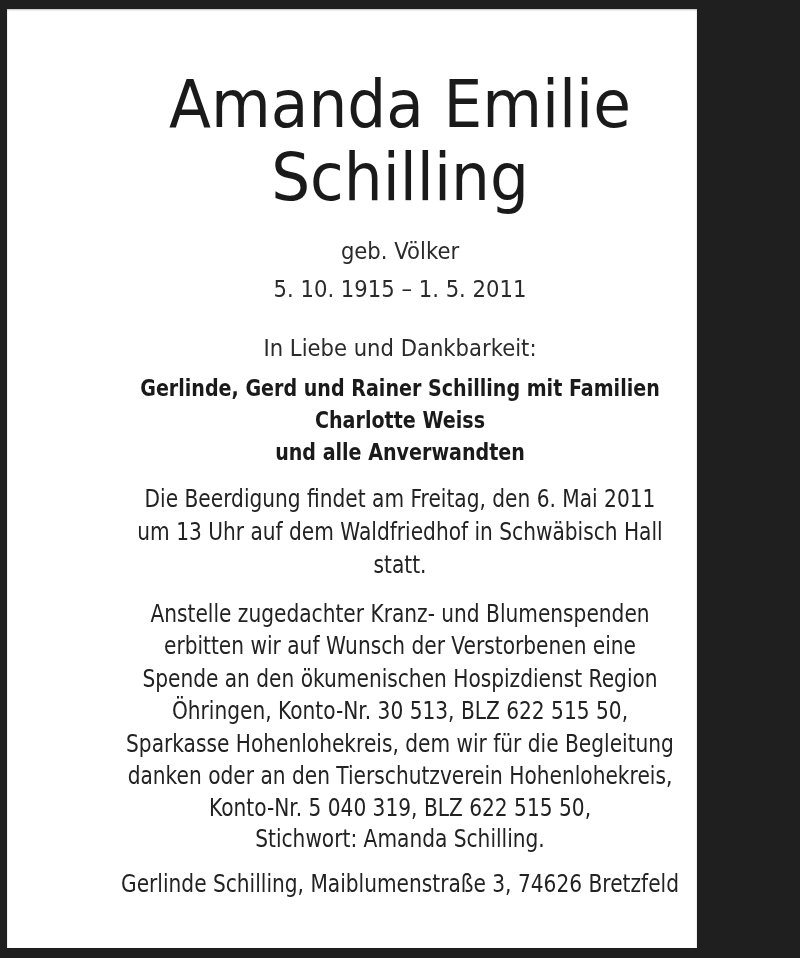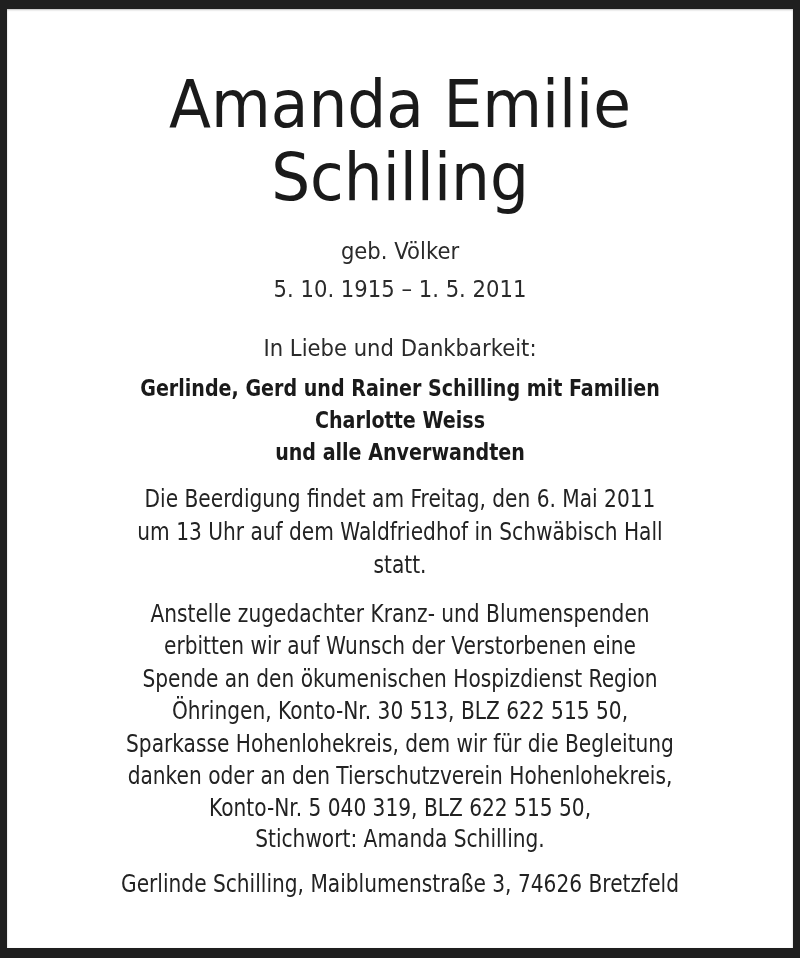--- a/index.html
+++ b/index.html
@@ -11,21 +11,21 @@
       width: 800px;
       height: 958px;
       position: relative;
       overflow: hidden;
       font-family: "DejaVu Sans", sans-serif;
     }
     .frame {
       position: absolute;
       left: 7px;
       top: 9px;
-      width: 786px;
+      width: 690px;
       height: 939px;
       background: #ffffff;
       box-shadow: inset 0 1px 2px rgba(0,0,0,0.25);
     }
     .content {
       position: absolute;
       left: 0;
       top: 0;
       width: 786px;
       text-align: center;

